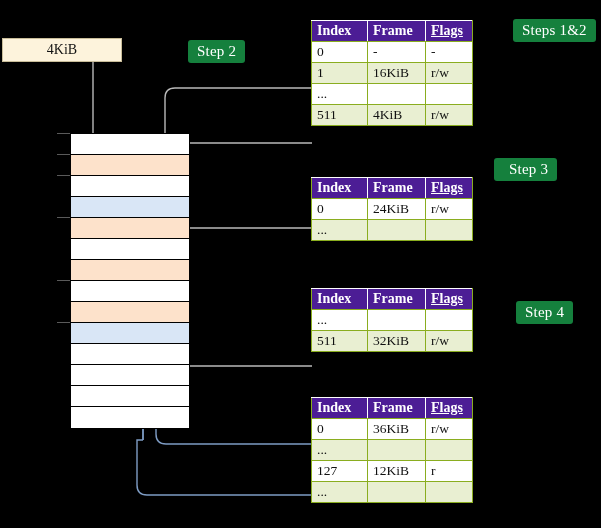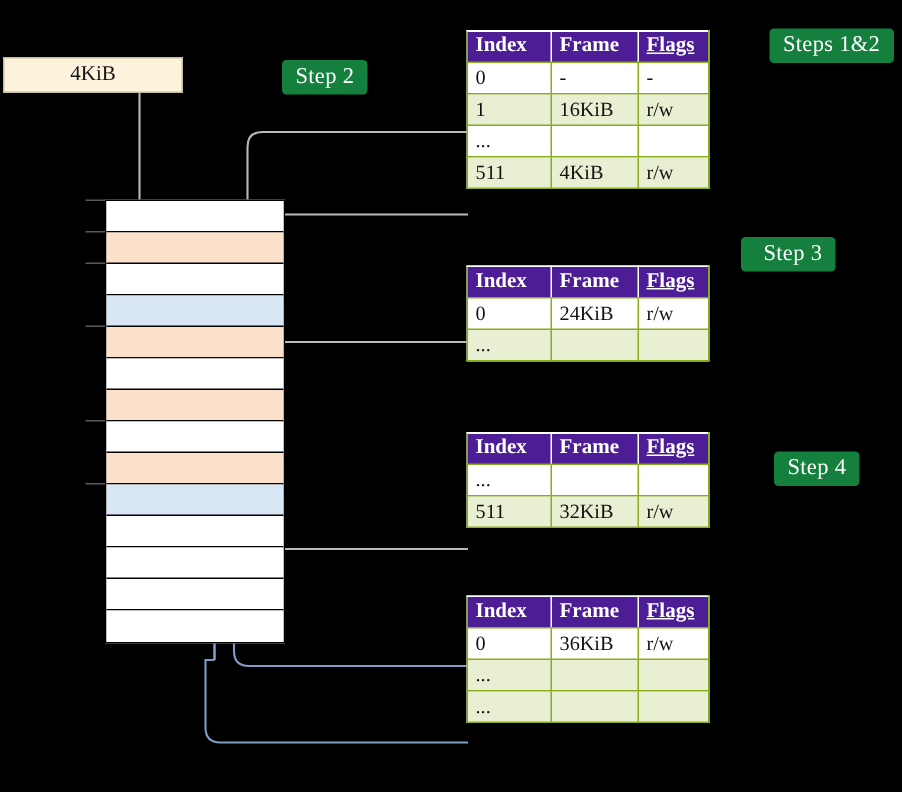--- a/index.html
+++ b/index.html
@@ -273,20 +273,25 @@
     <tr class="plain">
       <td>0</td>
       <td>36KiB</td>
       <td>r/w</td>
     </tr>
     <tr class="alt">
       <td>...</td>
       <td></td>
       <td></td>
     </tr>
+    <tr class="plain">
+      <td>127</td>
+      <td>12KiB</td>
+      <td>r</td>
+    </tr>
     <tr class="alt">
       <td>...</td>
       <td></td>
       <td></td>
     </tr>
   </tbody>
     </table>
 
 </div>
 

